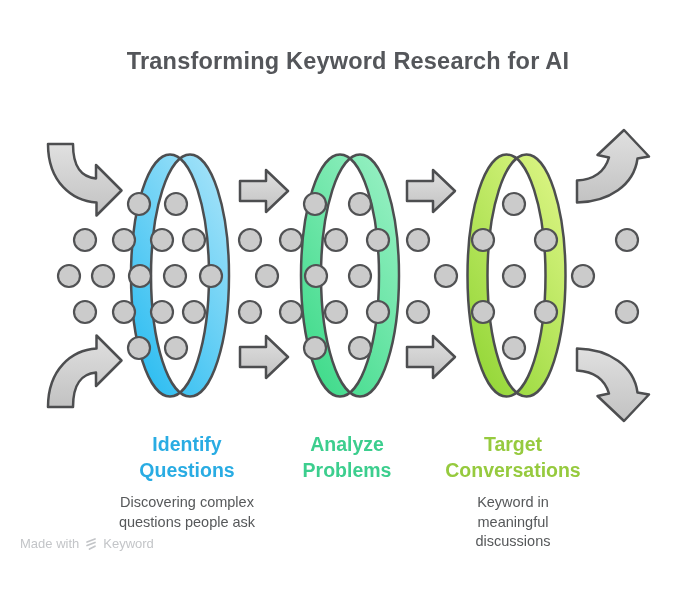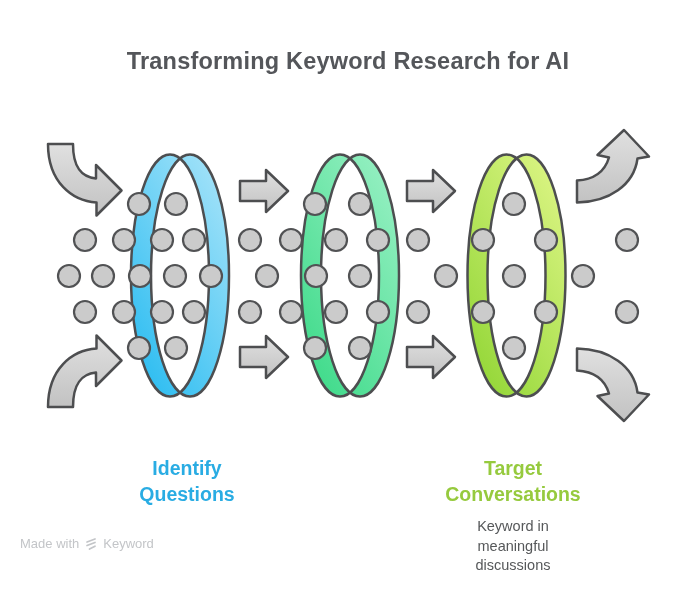--- a/index.html
+++ b/index.html
@@ -18,21 +18,21 @@
   .canvas{position:relative;width:588px;height:600px;background:#ffffff;}
   .title{
     position:absolute;top:48px;left:0;width:696px;text-align:center;
     font-size:23.5px;font-weight:700;color:var(--title-color);
     letter-spacing:.2px;
   }
   svg.diagram{position:absolute;left:0;top:0;}
   .arrow{fill:url(#arrow-grad);stroke:var(--outline);stroke-width:2.5;stroke-linejoin:round;}
   .ring{stroke:var(--outline);stroke-width:2.5;}
   .dot{fill:var(--dot-fill);stroke:var(--dot-stroke);stroke-width:2.2;}
-  .stage{position:absolute;top:431px;width:210px;text-align:center;margin-top:24px;}
+  .stage{position:absolute;top:431px;width:210px;text-align:center;}
   .stage-heading{
     font-size:19.5px;line-height:26px;font-weight:700;
     max-width:158px;margin:0 auto;
   }
   .stage-desc{
     font-size:14.5px;line-height:19.5px;color:var(--desc-color);
     margin:10px auto 0 auto;
   }
   .stage-1{left:82px;}
   .stage-2{left:242px;}
@@ -135,22 +135,24 @@
         <circle cx="139" cy="348" r="11" class="dot"></circle>
         <circle cx="176" cy="348" r="11" class="dot"></circle>
         <circle cx="315" cy="348" r="11" class="dot"></circle>
         <circle cx="360" cy="348" r="11" class="dot"></circle>
         <circle cx="514" cy="348" r="11" class="dot"></circle>
       </g>
   </svg>
 
   <div class="stage stage-1">
     <h2 class="stage-heading" style="color: rgb(41, 172, 227);">Identify Questions</h2>
+    <p class="stage-desc">Discovering complex questions people ask</p>
   </div>
   <div class="stage stage-2">
+    <h2 class="stage-heading" style="color: rgb(60, 206, 142);">Analyze Problems</h2>
   </div>
   <div class="stage stage-3">
     <h2 class="stage-heading" style="color: rgb(150, 202, 62);">Target Conversations</h2>
     <p class="stage-desc">Keyword in meaningful discussions</p>
   </div>
 
   <div class="footer">
     <span>Made with</span>
     <svg class="napkin-icon" width="14" height="14" viewBox="0 0 14 14" fill="none" stroke="#c3c5c8" stroke-width="1.7" stroke-linecap="round">
       <path d="M3 5 L11 2"></path>

